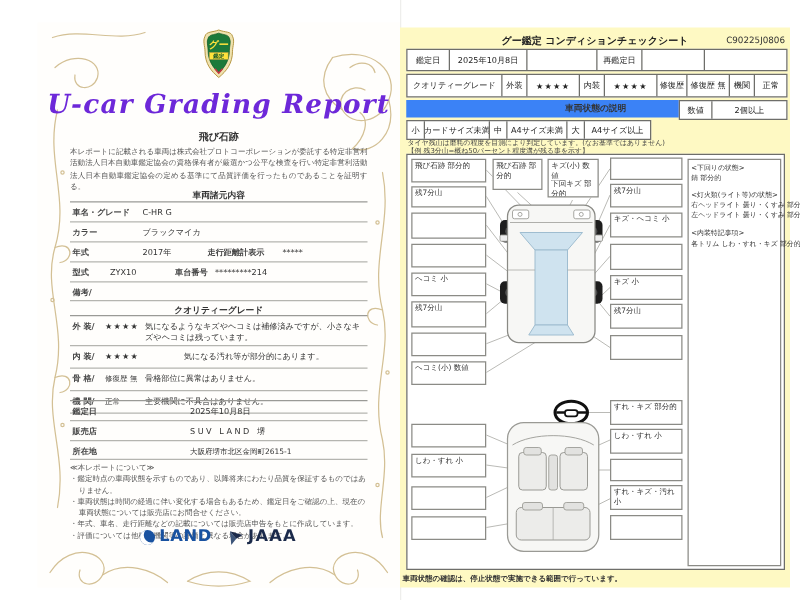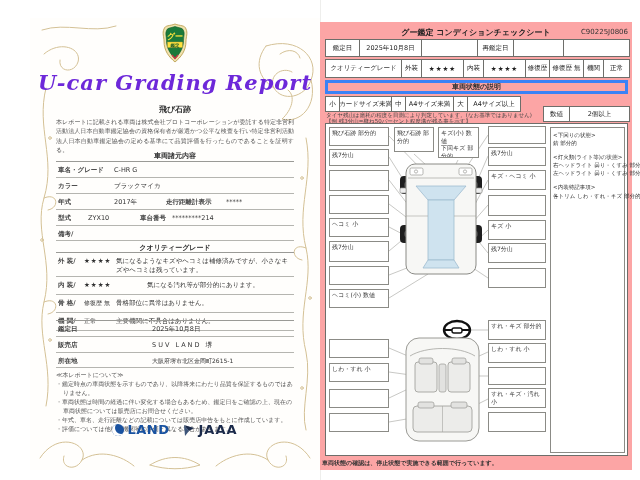--- a/index.html
+++ b/index.html
@@ -21,28 +21,28 @@
   .lrow .lab{position:absolute;left:2px;top:4px;font-size:6.5px;font-weight:bold;color:#444;}
   .lrow .val{position:absolute;top:4px;font-size:6.5px;color:#333;}
   .stars{letter-spacing:1px;color:#222;}
   .about{position:absolute;left:26px;width:242px;font-size:6px;line-height:1.5;color:#555;}
   .about div{padding-left:7px;text-indent:-7px;}
   .logos{position:absolute;left:0;top:404px;width:290px;display:flex;justify-content:center;align-items:center;gap:14px;}
   .proto{display:flex;align-items:center;gap:3px;font-weight:bold;font-size:13px;color:#1952a0;letter-spacing:.5px;}
   .proto-mark{width:12px;height:12px;border-radius:50%;background:#1952a0;box-shadow:inset 3px -2px 0 0 #ffffff;}
   .jaaa{display:flex;align-items:flex-end;gap:3px;font-weight:bold;font-size:13px;color:#1b2a4a;letter-spacing:1px;}
   
-  .page-right{position:absolute;left:320px;top:22px;width:312px;height:448px;background:#fca5a5;}
+  .page-right{position:absolute;left:320px;top:22px;width:312px;height:448px;background:#fef9c3;}
   .r-title{position:absolute;left:0;top:5px;width:312px;text-align:center;font-size:8px;font-weight:bold;color:#222;}
   .r-code{position:absolute;right:4px;top:6px;font-size:7px;color:#333;}
   .rtable{position:absolute;display:flex;border:1px solid #6e6e6a;background:#fff;}
   .rcell{border-right:1px solid #6e6e6a;display:flex;align-items:center;justify-content:center;
          font-size:6.5px;color:#222;box-sizing:border-box;overflow:hidden;white-space:nowrap;}
   .rcell:last-child{border-right:none;}
-  .sectionbar{position:absolute;left:5px;top:58px;width:303px;height:14px;border:3px solid #3b82f6;
+  .sectionbar{position:absolute;left:5px;top:58px;width:303px;height:14px;border:7px solid #3b82f6;
     display:flex;align-items:center;justify-content:center;font-size:7px;font-weight:bold;box-sizing:border-box;}
   .tnotes{position:absolute;left:6px;top:89px;font-size:6px;line-height:1.2;color:#444;transform-origin:0 0;transform:scale(.92);}
   .mainbox{position:absolute;left:5px;top:101px;width:303px;height:333px;border:1px solid #6e6e6a;background:#fff;box-sizing:border-box;}
   .abox{position:absolute;border:1px solid #8b8b86;background:#fff;font-size:6px;line-height:1.25;
         color:#333;padding:1px 2px;box-sizing:border-box;overflow:hidden;}
   .infobox{position:absolute;left:224px;top:3px;width:75px;height:326px;border:1px solid #8b8b86;
            background:#fff;box-sizing:border-box;padding:3px 2px;font-size:6px;line-height:1.35;color:#333;transform-origin:0 0;}
   .infobox span{display:block;transform:scale(.92);transform-origin:0 0;white-space:nowrap;}
   .infobox .gap{height:6px;}
   .r-footer{position:absolute;left:2px;top:437px;font-size:6px;font-weight:bold;color:#333;}
@@ -215,21 +215,21 @@
     <div class="sectionbar">車両状態の説明</div>
 
     <div class="rtable" style="left:5px;top:74px;width:194px;height:14px;">
       <div class="rcell" style="width:14px;">小</div>
       <div class="rcell" style="width:52px;">カードサイズ未満</div>
       <div class="rcell" style="width:14px;">中</div>
       <div class="rcell" style="width:48px;">A4サイズ未満</div>
       <div class="rcell" style="width:14px;">大</div>
       <div class="rcell" style="flex:1;">A4サイズ以上</div>
     </div>
-    <div class="rtable" style="left:223px;top:84px;width:85px;height:14px;">
+    <div class="rtable" style="left:223px;top:58px;width:85px;height:14px;">
       <div class="rcell" style="width:26px;">数値</div>
       <div class="rcell" style="flex:1;">2個以上</div>
     </div>
 
     <div class="tnotes">
       <div>タイヤ残山は磨耗の程度を目測により判定しています。(なお基準ではありません)</div>
       <div>【例 残3分山=概ね50パーセント程度溝が残る事を示す】</div>
     </div>
 
     <div class="mainbox">

